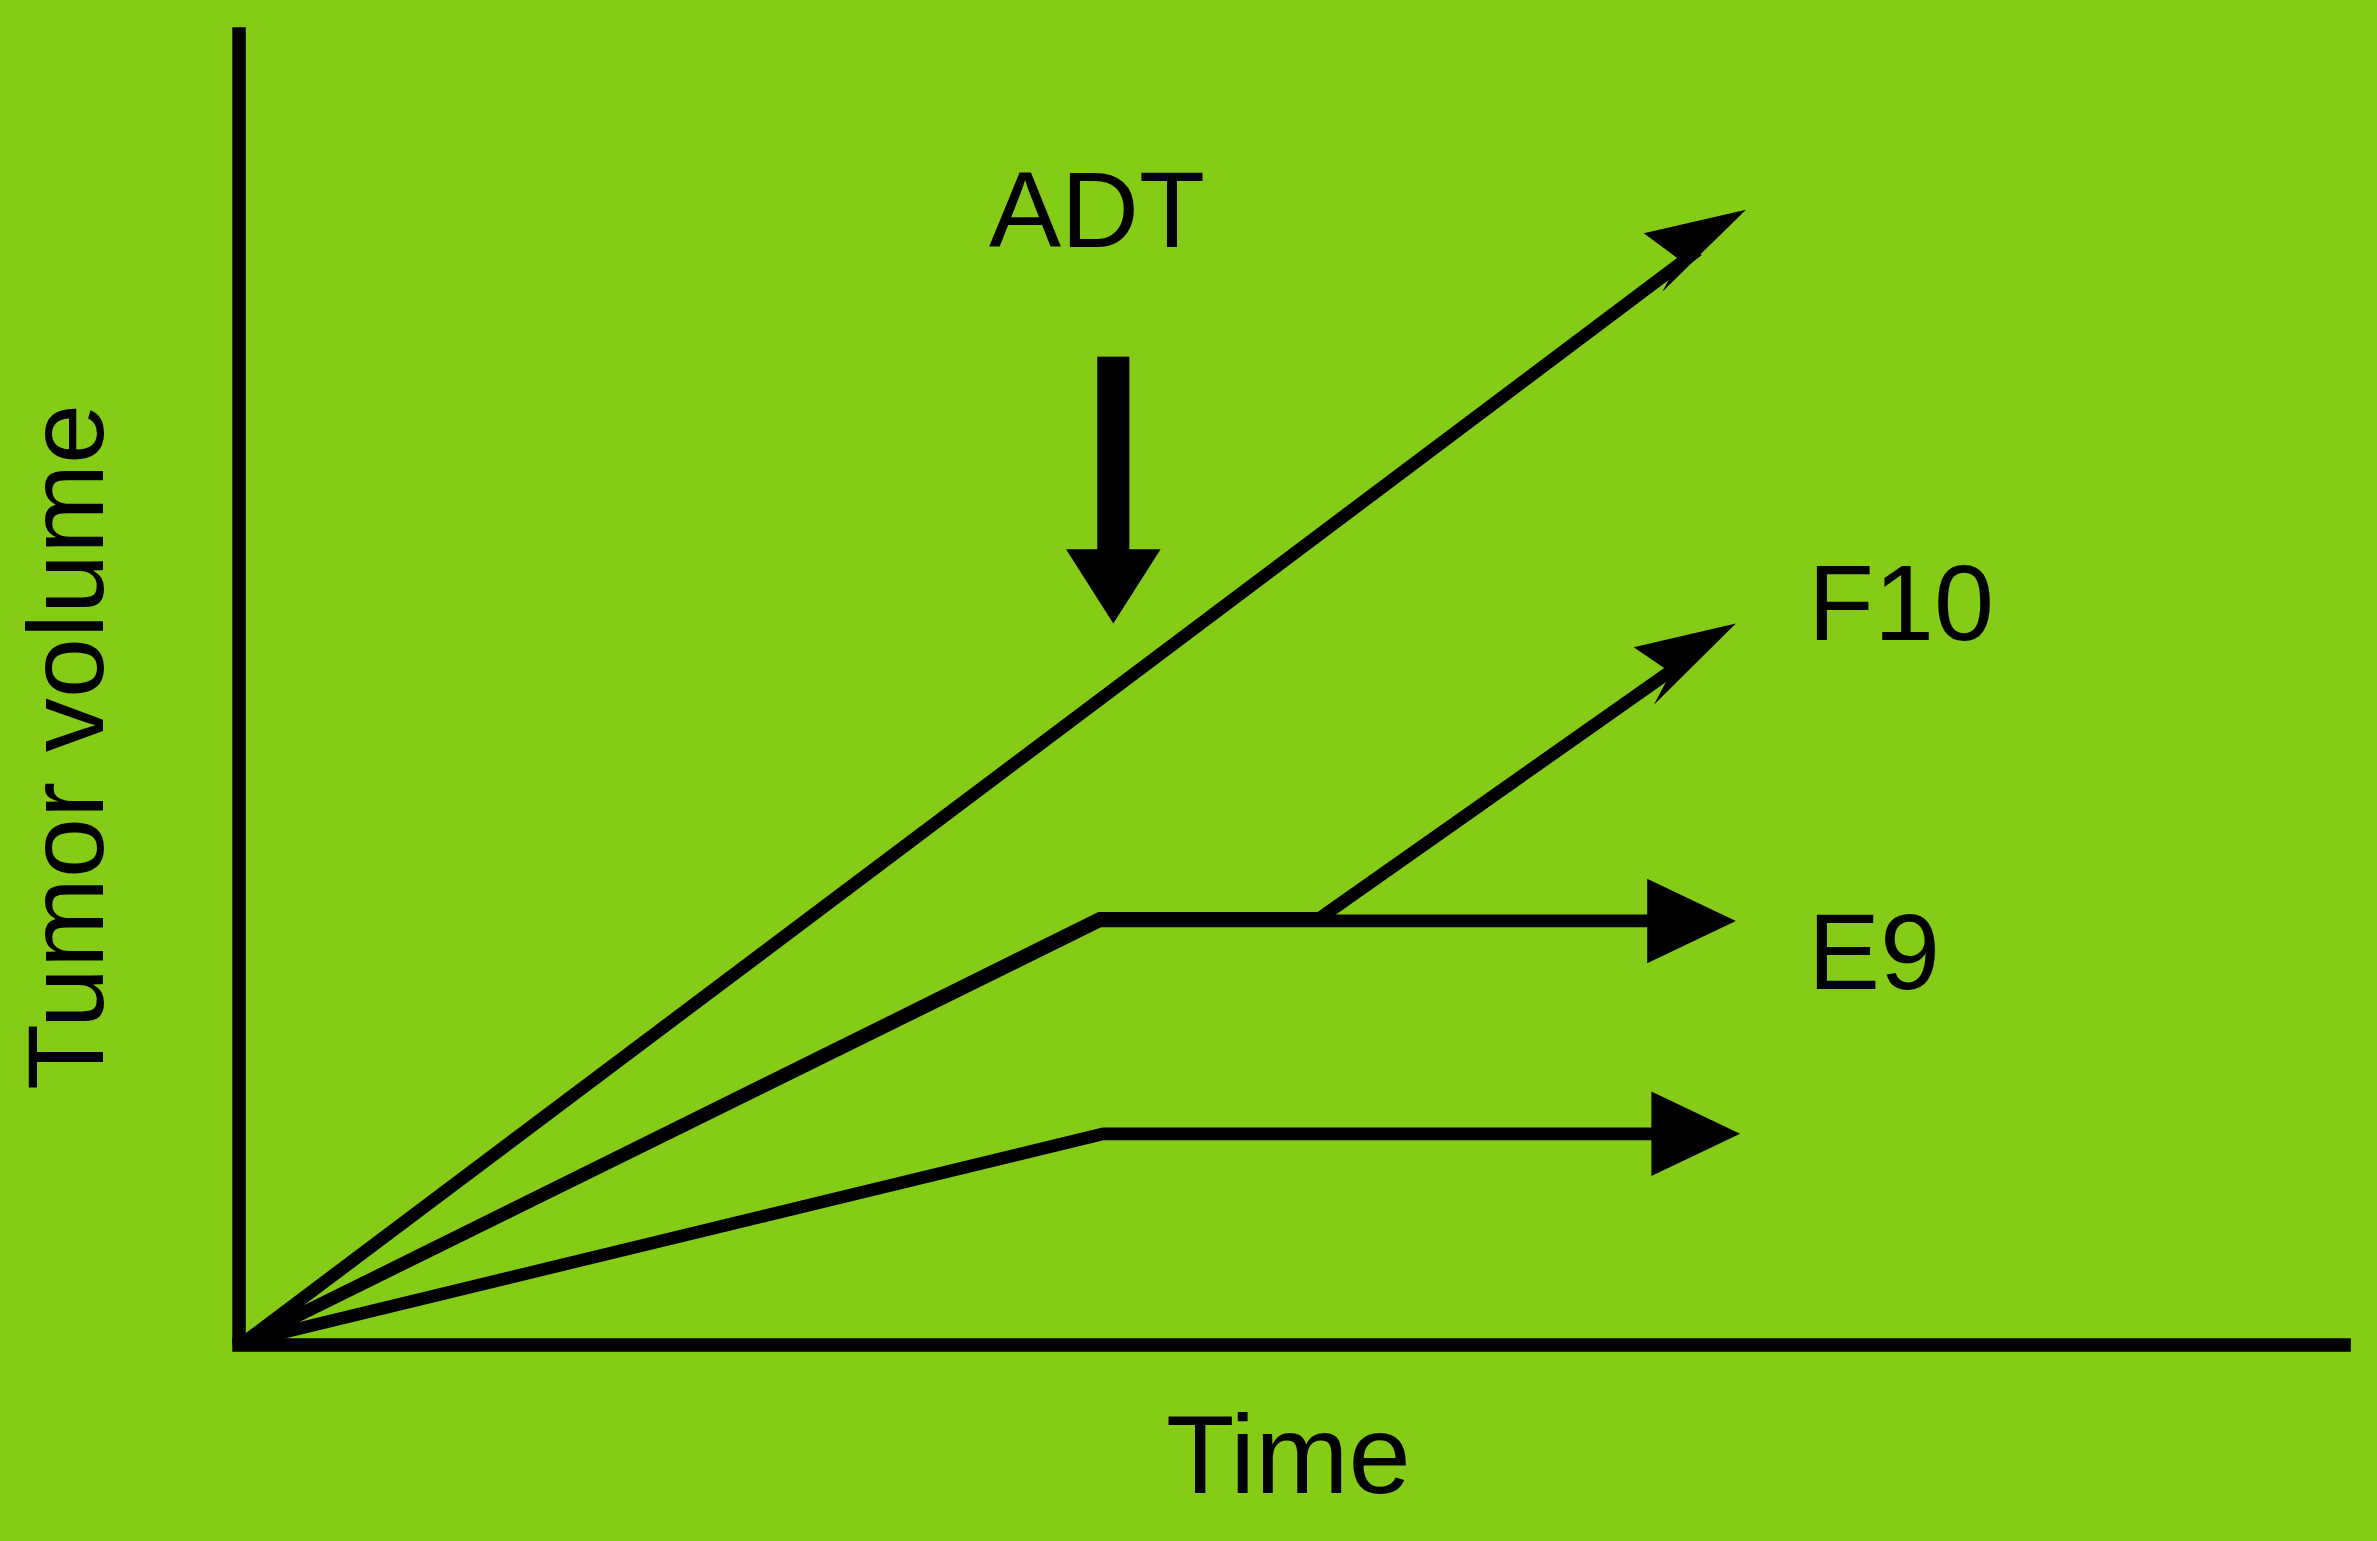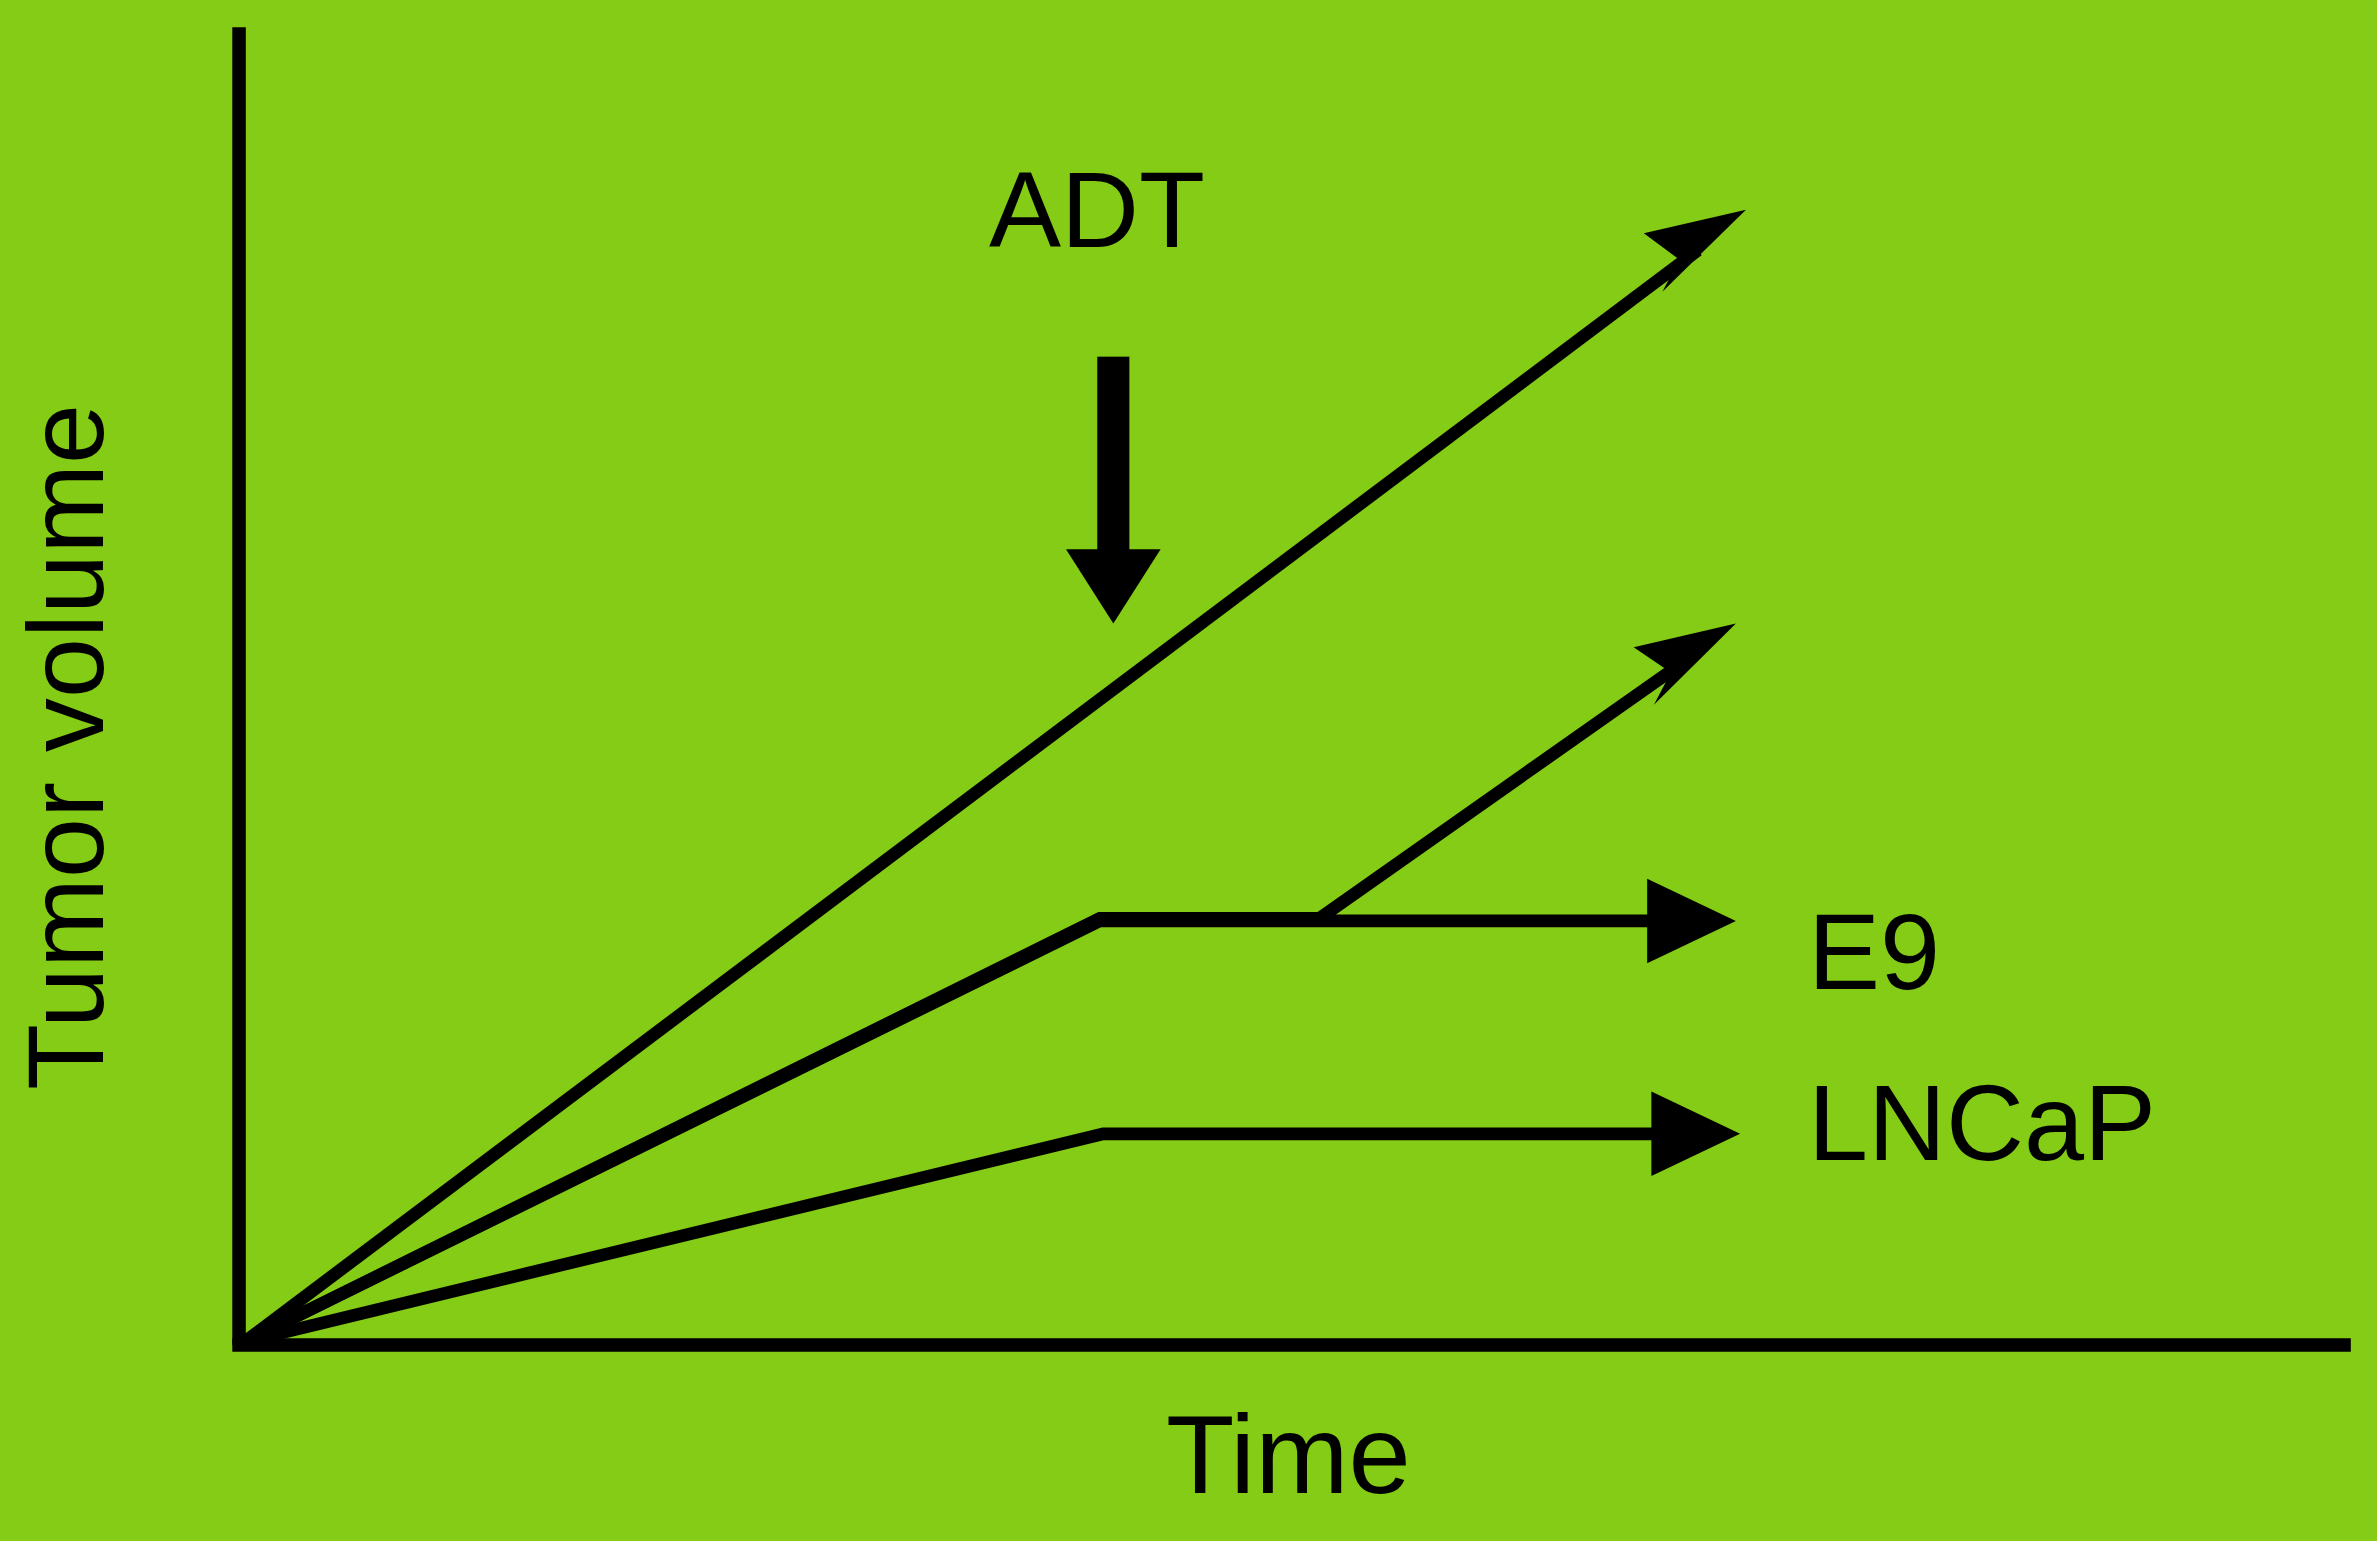--- a/index.html
+++ b/index.html
@@ -107,23 +107,23 @@
 
     <g>
       <rect x="1299" y="422" width="38" height="230" fill="#000000"></rect>
       <polygon points="1262,650 1374,650 1318,738" fill="#000000"></polygon>
     </g>
   </svg>
 
   <div class="fig-text" id="label-adt">ADT</div>
 
 
+  <div class="fig-text" id="label-f10">F10</div>
 
   <div class="fig-text" id="label-e9">E9</div>
 
-  <div class="fig-text" id="label-lncap">LNCaP</div>
 
   <div class="fig-text" id="label-time">Time</div>
 
   <div class="fig-text" id="label-ylabel">Tumor volume</div>
 
 </div>
 
 
 </body></html>

